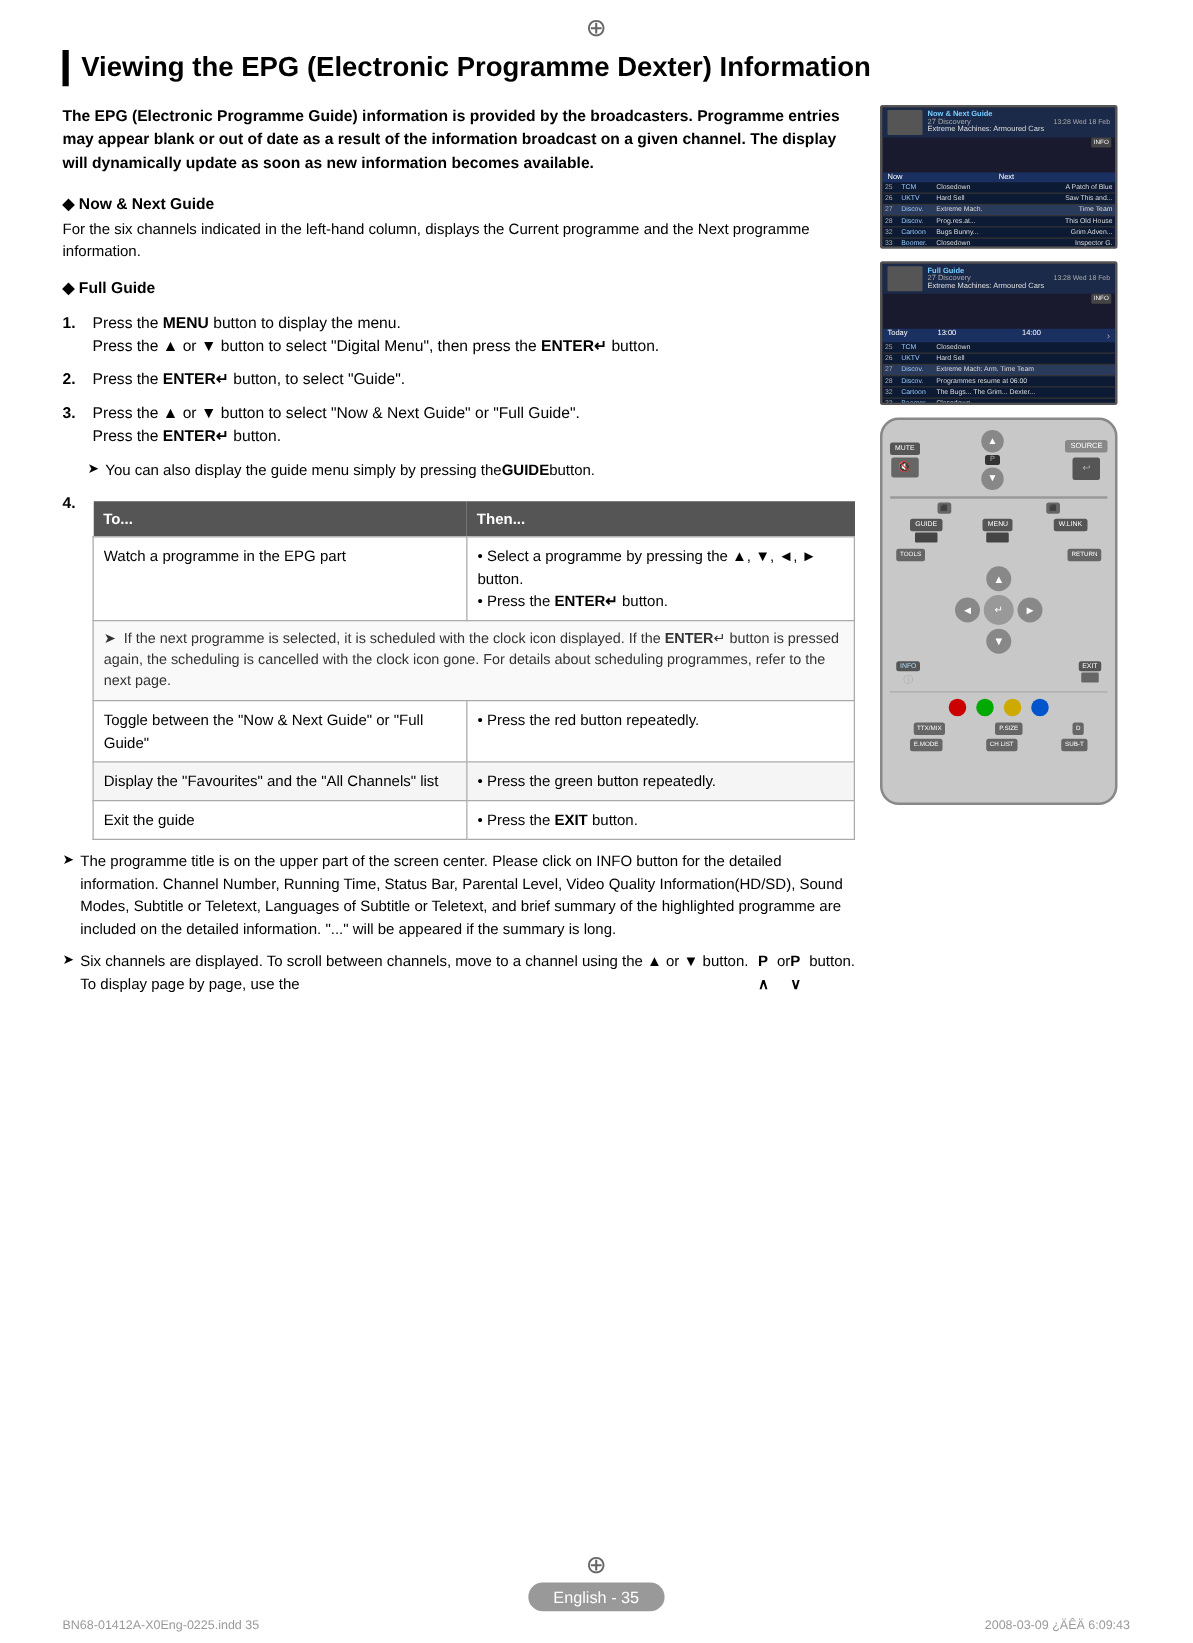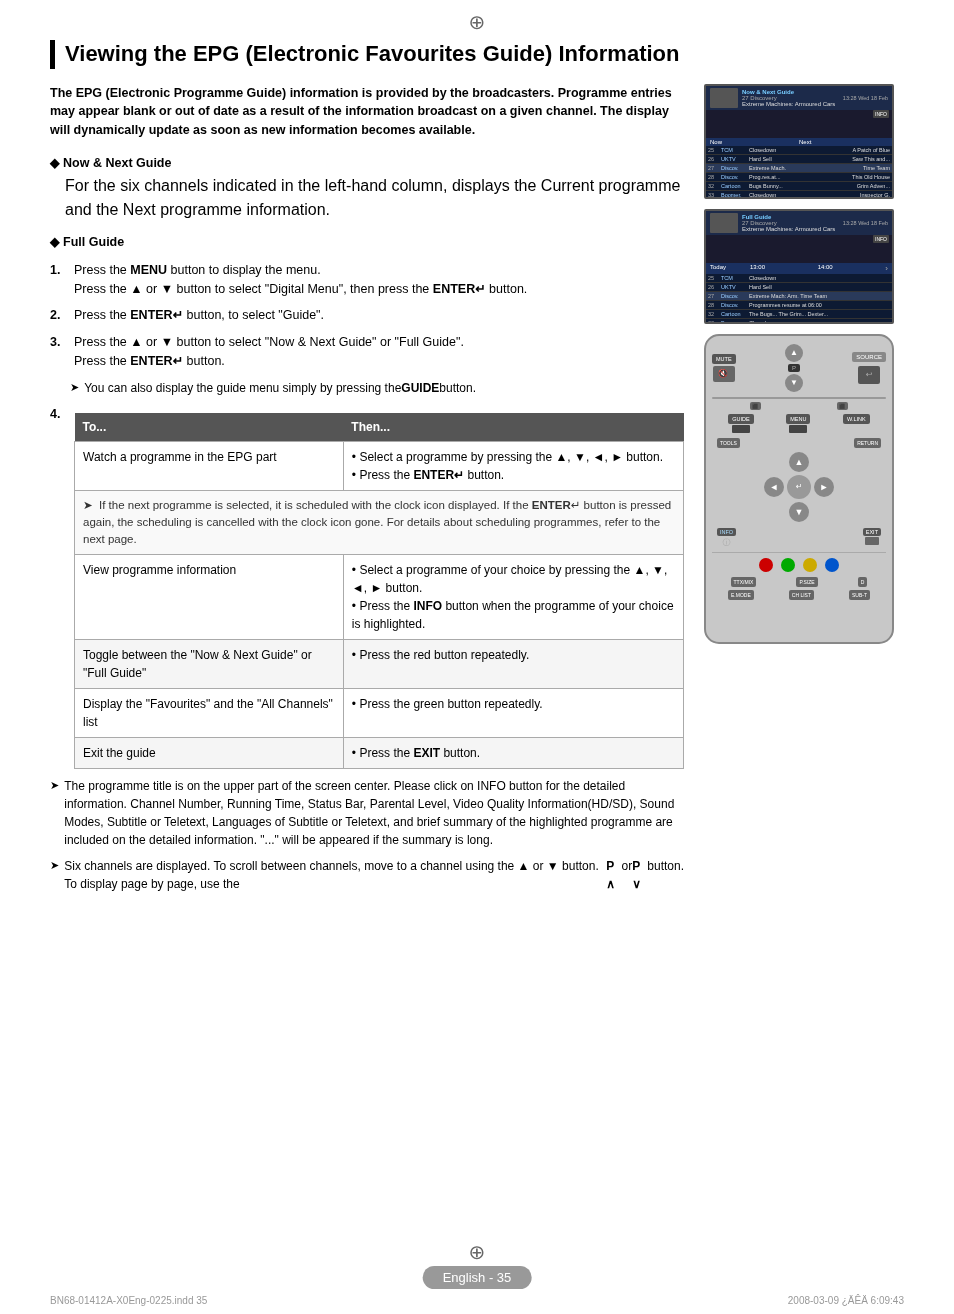--- a/index.html
+++ b/index.html
@@ -77,23 +77,22 @@
     }
     .bullet-title {
       font-size: 12.5px;
       font-weight: bold;
       margin-bottom: 4px;
     }
     .bullet-title::before {
       content: '◆ ';
     }
     .bullet-body {
-      font-size: 16px;
+      font-size: 12px;
       line-height: 1.5;
-      margin-left: 15px;
     }
 
     
     .steps-section {
       margin-top: 10px;
     }
     .step {
       display: flex;
       margin-bottom: 8px;
       font-size: 12.5px;
@@ -218,21 +217,21 @@
       overflow: hidden;
     }
   </style>
 </head>
 <body>
 
 <div class="page-container">
 
   <div class="compass-top">⊕</div>
 
-  <h1 class="page-title">Viewing the EPG (Electronic Favourites Guide) Information</h1>
+  <h1 class="page-title">Viewing the EPG (Electronic Programme Dexter) Information</h1>
 
   <div class="main-layout">
 
     <div class="left-column">
 
       <p class="intro-text">The EPG (Electronic Programme Guide) information is provided by the broadcasters. Programme entries may appear blank or out of date as a result of the information broadcast on a given channel. The display will dynamically update as soon as new information becomes available.</p>
 
       <div class="bullet-section">
         <div class="bullet-title">Now &amp; Next Guide</div>
         <div class="bullet-body">For the six channels indicated in the left-hand column, displays the Current programme and the Next programme information.</div>
@@ -290,27 +289,20 @@
                     • Press the <strong>ENTER↵</strong> button.
                   </td>
                 </tr>
 
                 <tr class="note-row">
                   <td colspan="2">
                     ➤ &nbsp;If the next programme is selected, it is scheduled with the clock icon displayed. If the <strong>ENTER</strong>↵ button is pressed again, the scheduling is cancelled with the clock icon gone. For details about scheduling programmes, refer to the next page.
                   </td>
                 </tr>
 
-                <tr>
-                  <td>View programme information</td>
-                  <td>
-                    • Select a programme of your choice by pressing the ▲, ▼, ◄, ► button.<br>
-                    • Press the <strong>INFO</strong> button when the programme of your choice is highlighted.
-                  </td>
-                </tr>
 
                 <tr>
                   <td>Toggle between the "Now &amp; Next Guide" or "Full Guide"</td>
                   <td>• Press the red button repeatedly.</td>
                 </tr>
 
                 <tr>
                   <td>Display the "Favourites" and the "All Channels" list</td>
                   <td>• Press the green button repeatedly.</td>
                 </tr>

